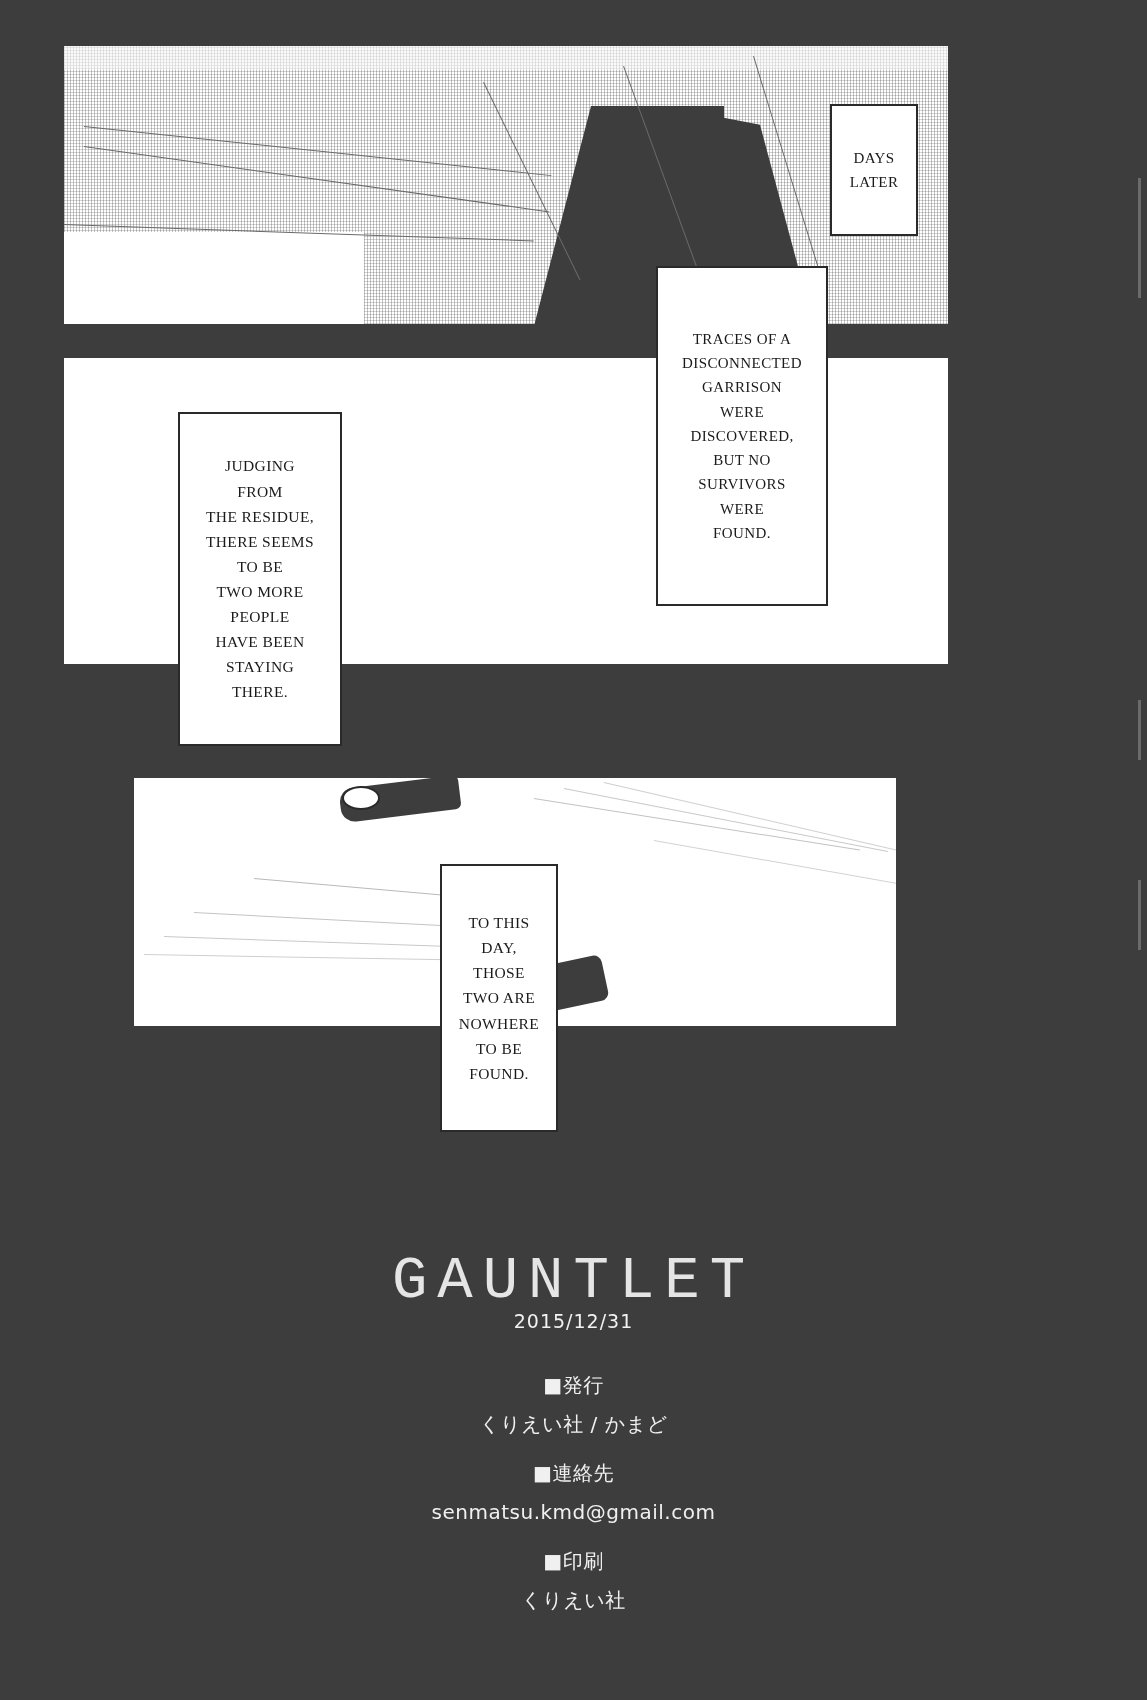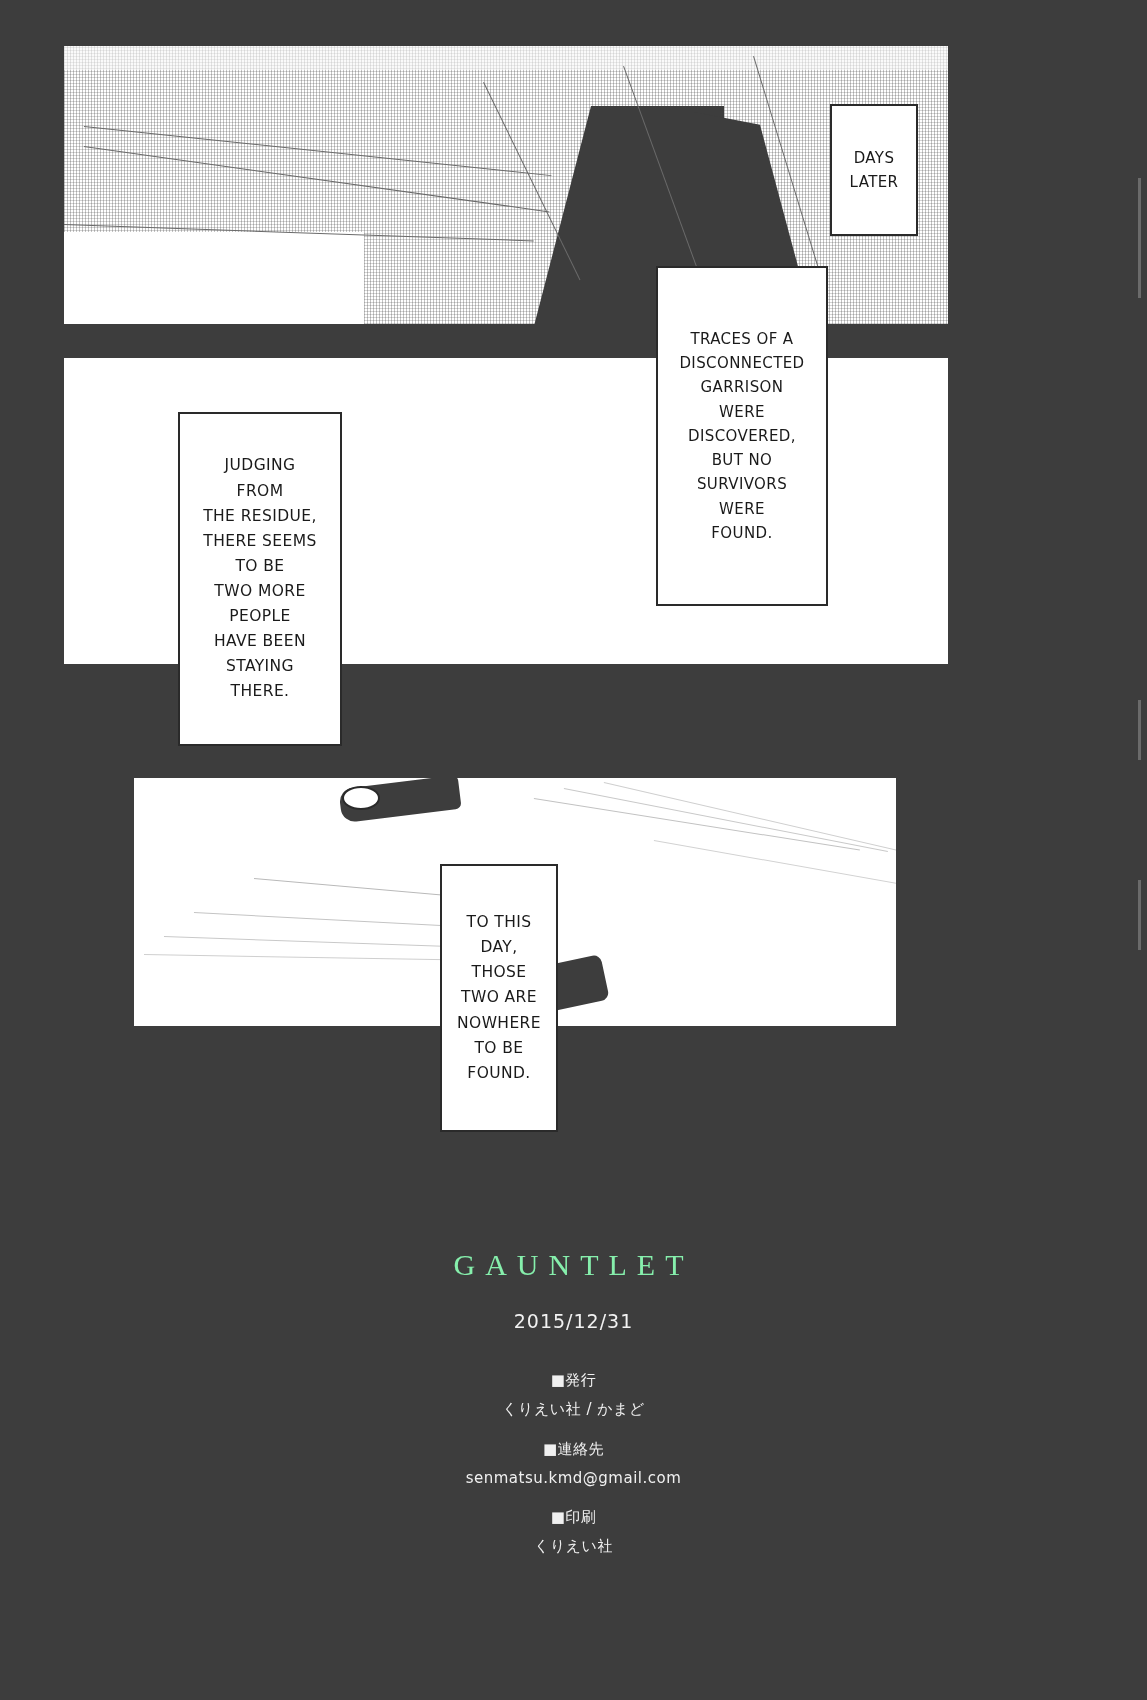--- a/index.html
+++ b/index.html
@@ -50,47 +50,47 @@
     box-sizing: border-box;
     display: flex;
     align-items: center;
     justify-content: center;
     text-align: center;
     color: #1a1a1a;
     font-family: "DejaVu Sans", sans-serif;
     letter-spacing: 0.4px;
     line-height: 1.62;
   }
-  .caption span { display: block; padding: 0 6px; }
+  .caption span { display: block; padding: 0 6px; font-family: Liberation Serif, serif; }
 
   
   .title {
     position: absolute;
     width: 100%;
     text-align: center;
-    color: #86efac;
-    font-family: Liberation Serif, serif;
+    color: #e5e5e5;
+    font-family: Liberation Mono, monospace;
     font-weight: 300;
     letter-spacing: 10px;
-    font-size: 30px;
+    font-size: 59px;
   }
   .subtitle {
     position: absolute;
     width: 100%;
     text-align: center;
     color: #f2f2f2;
     font-size: 19px;
     letter-spacing: 1px;
   }
   .colophon {
     position: absolute;
     width: 100%;
     text-align: center;
     color: #f0f0f0;
-    font-size: 15px;
+    font-size: 20px;
     line-height: 1.95;
   }
   .colophon .grp { margin-bottom: 10px; }
   .colophon .hd { letter-spacing: 0.5px; }
   .colophon .vl { letter-spacing: 0.5px; }
 
   
   .edge-mark {
     position: absolute;
     background: #6b6b6b;

